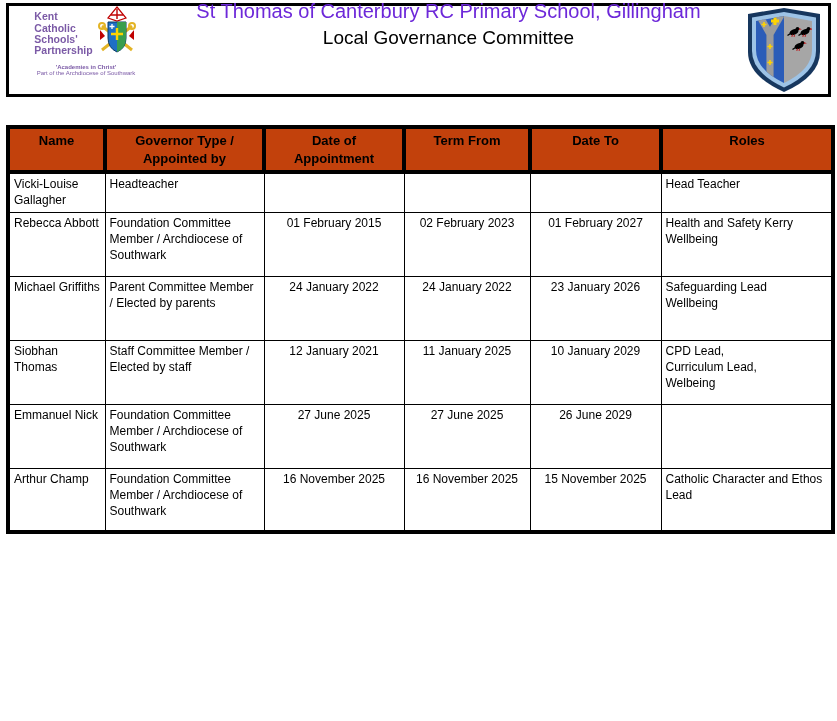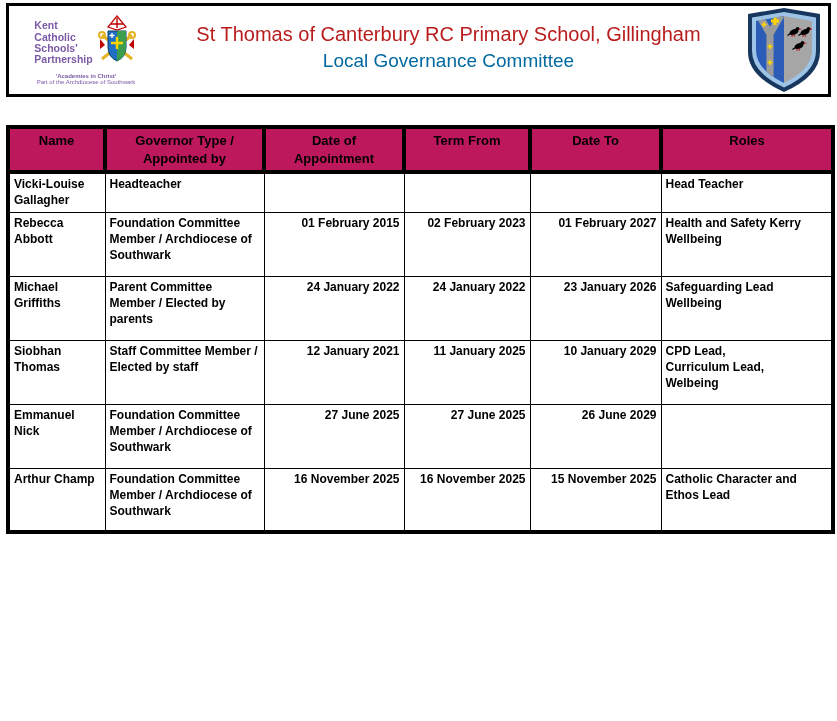--- a/index.html
+++ b/index.html
@@ -3,54 +3,54 @@
 <meta charset="utf-8">
 <style>
   html,body { margin:0; padding:0; background:#ffffff; }
   body { width:837px; height:721px; font-family:"Liberation Sans", sans-serif; color:#000; }
   .page { position:relative; width:837px; height:721px; background:#fff; overflow:hidden; }
 
   
   .header-box {
     position:absolute; left:6px; top:3px; width:825px; height:94px;
     border:3px solid #000; box-sizing:border-box;
-    display:flex; align-items:center;
+    display:flex; 
   }
   .kcsp { width:148px; flex:0 0 148px; display:flex; flex-direction:column; align-items:center; padding-left:6px; box-sizing:border-box; }
   .kcsp-top { display:flex; align-items:center; gap:3px; }
   .kcsp-text { color:#7b5aa6; font-size:10.5px; font-weight:bold; line-height:1.08; white-space:pre-line; letter-spacing:0; }
   .kcsp-taglines { margin-top:2px; text-align:center; color:#7b5aa6; }
   .kcsp-tagline1 { font-size:6px; font-weight:bold; }
   .kcsp-tagline2 { font-size:6px; }
 
   .titles { flex:1; text-align:center; margin-top:-6px; }
-  .school-title { font-size:20px; color:#b91c1c; }
-  .committee-subtitle { font-size:19px; color:#0369a1; margin-top:4px; }
+  .school-title { font-size:20px; color:#6d28d9; }
+  .committee-subtitle { font-size:19px; color:#000000; margin-top:4px; }
 
   .crest-wrap { flex:0 0 88px; height:88px; display:flex; align-items:center; justify-content:center; }
 
   
   table.gov {
     position:absolute; left:6px; top:125px;
     width:825px; table-layout:fixed; border-collapse:collapse;
     border:4px solid #000;
     font-size:12px;
   }
   table.gov th {
-    border:4px solid #000; background:#be185d;
+    border:4px solid #000; background:#c2410c;
     font-size:13px; font-weight:bold; text-align:center; vertical-align:top;
     padding:3px 2px; height:30px; white-space:pre-line; line-height:1.35;
   }
   table.gov td {
     border:1px solid #000; padding:2px 4px; vertical-align:top;
     line-height:1.35; overflow:hidden;
   }
-  table.gov tbody tr { height:64px;font-weight:bold; }
+  table.gov tbody tr { height:64px; }
   table.gov tbody tr:first-child { height:40px; }
-  td.c-date { text-align:right; vertical-align:middle; }
+  td.c-date { text-align:center; vertical-align:middle; }
   td.c-roles { white-space:pre-line;margin-left:20px; }
 </style>
 </head>
 <body>
 
 <div class="page">
 
   <div class="header-box">
 
     <div class="kcsp">

